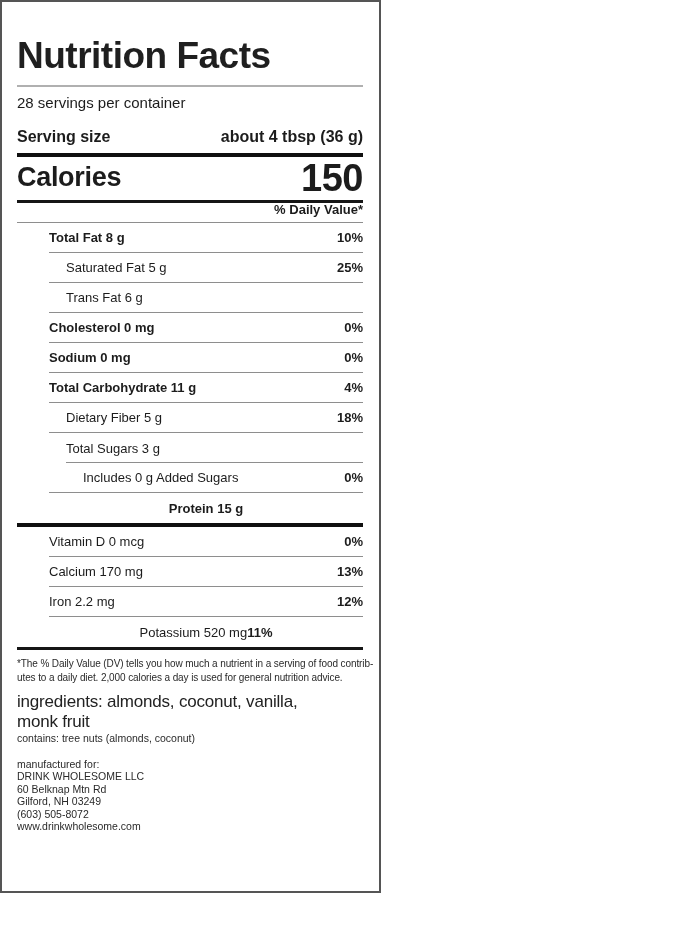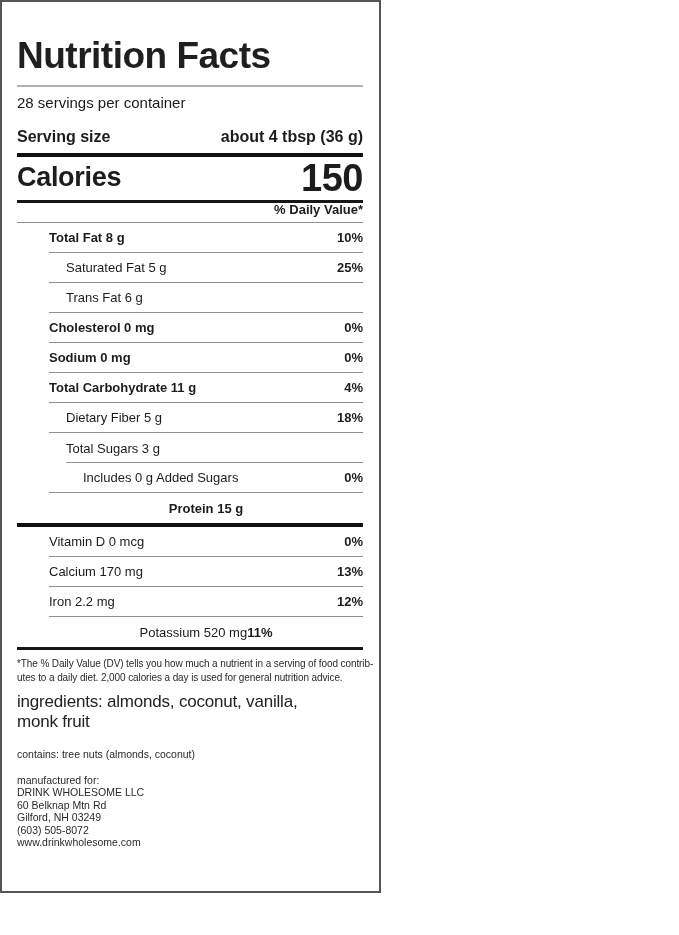--- a/index.html
+++ b/index.html
@@ -74,21 +74,21 @@
   .row.i2 .name { padding-left: 34px; }
   .row.nosep { border-bottom: none; justify-content: center; }
   .row.sepi { border-bottom: none; }
   .row.sepi::after {
     content: ""; position: absolute; left: 17px; right: 0; bottom: 0;
     height: 1px; background: #8e8e8e;
   }
 
   .footnote { margin-top: 7px; font-size: 10px; line-height: 13.5px; letter-spacing: -0.1px; color: #2a2a2a; white-space: nowrap; }
   .ingredients { margin-top: 8px; font-size: 17px; line-height: 20px; letter-spacing: -0.2px; color: #222; }
-  .contains { margin-top: 16px; font-size: 10.5px; line-height: 13px; color: #2a2a2a; }
+  .contains { margin-top: 0; font-size: 10.5px; line-height: 13px; color: #2a2a2a; }
   .manufacturer { margin-top: 13px; font-size: 10.5px; line-height: 12.4px; color: #2a2a2a; }
 </style>
 </head>
 <body>
 
 <div class="canvas">
   <div class="nf-label">
 
     <div class="nf-title">Nutrition Facts</div>
     <div class="rule-light"></div>

